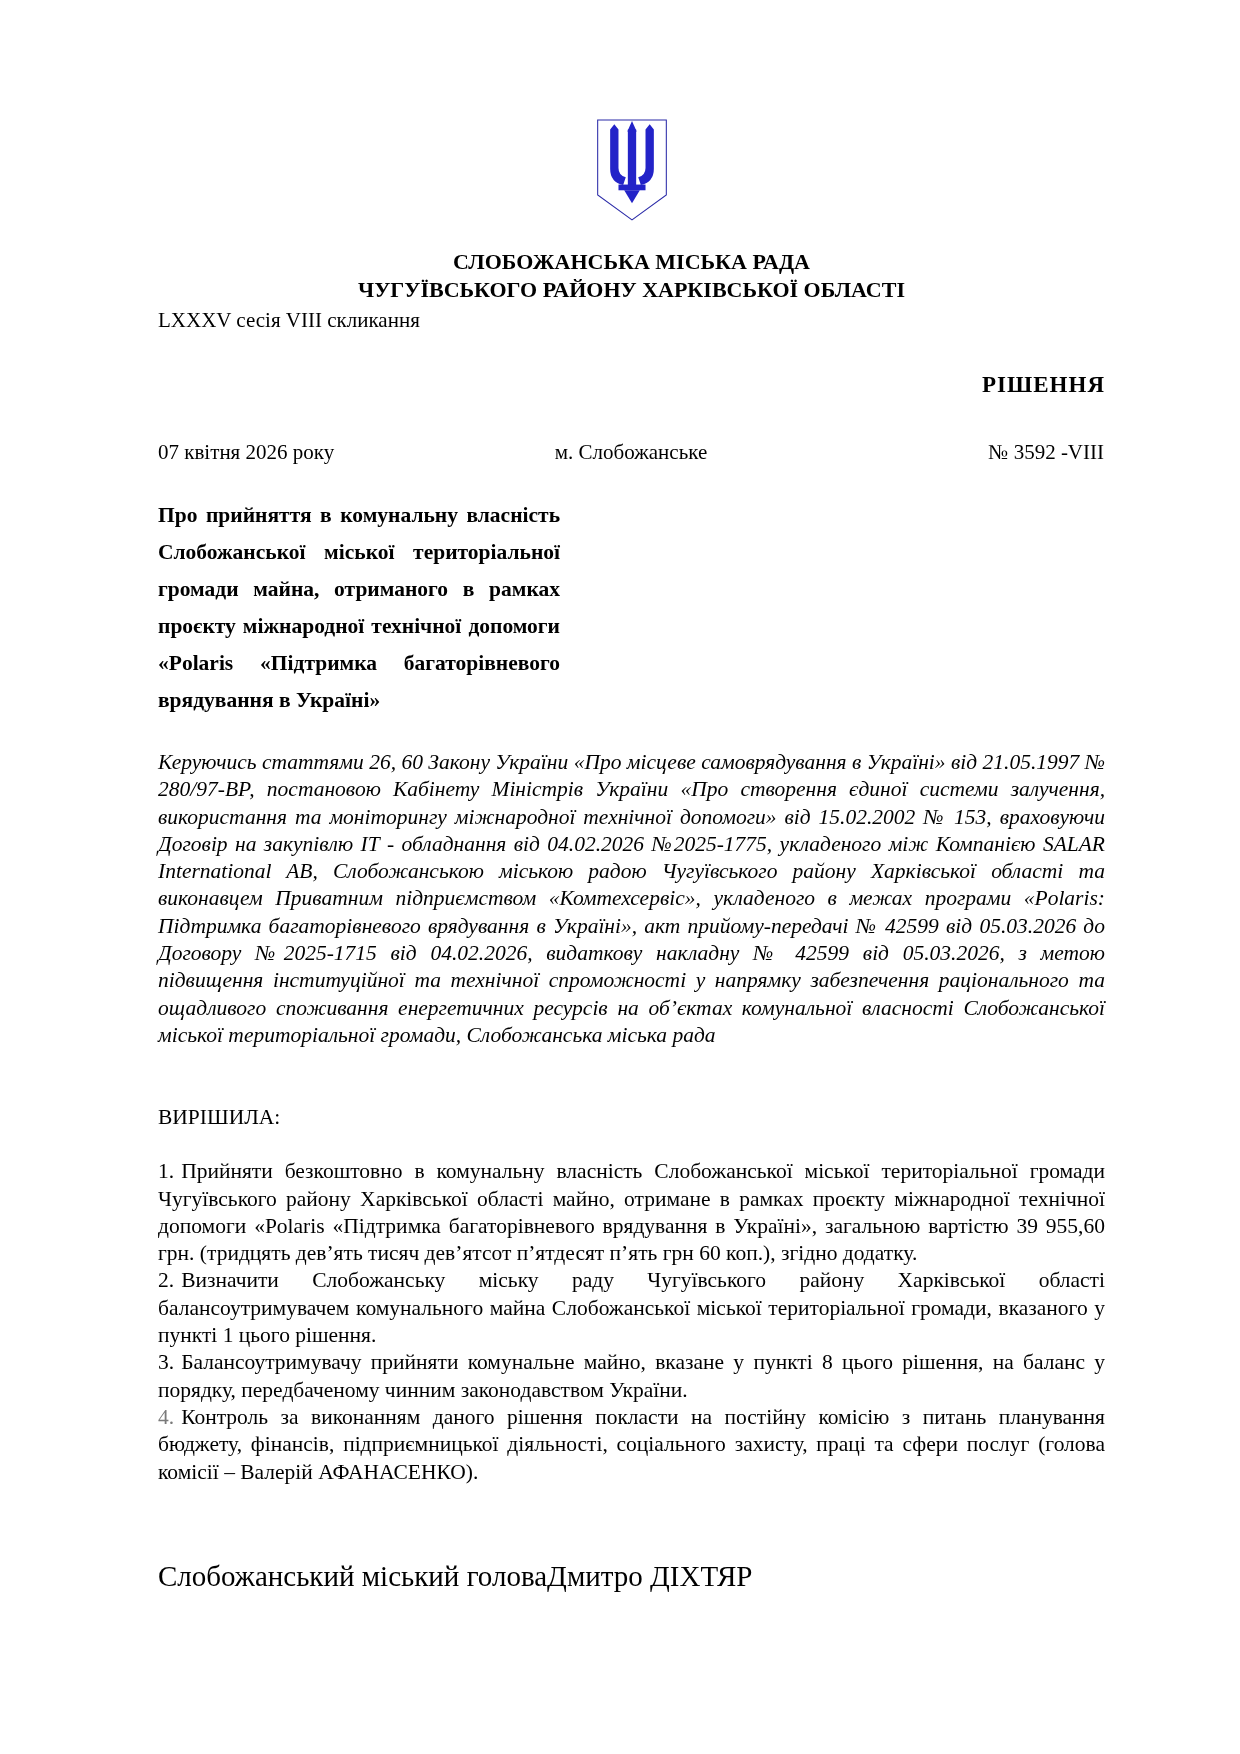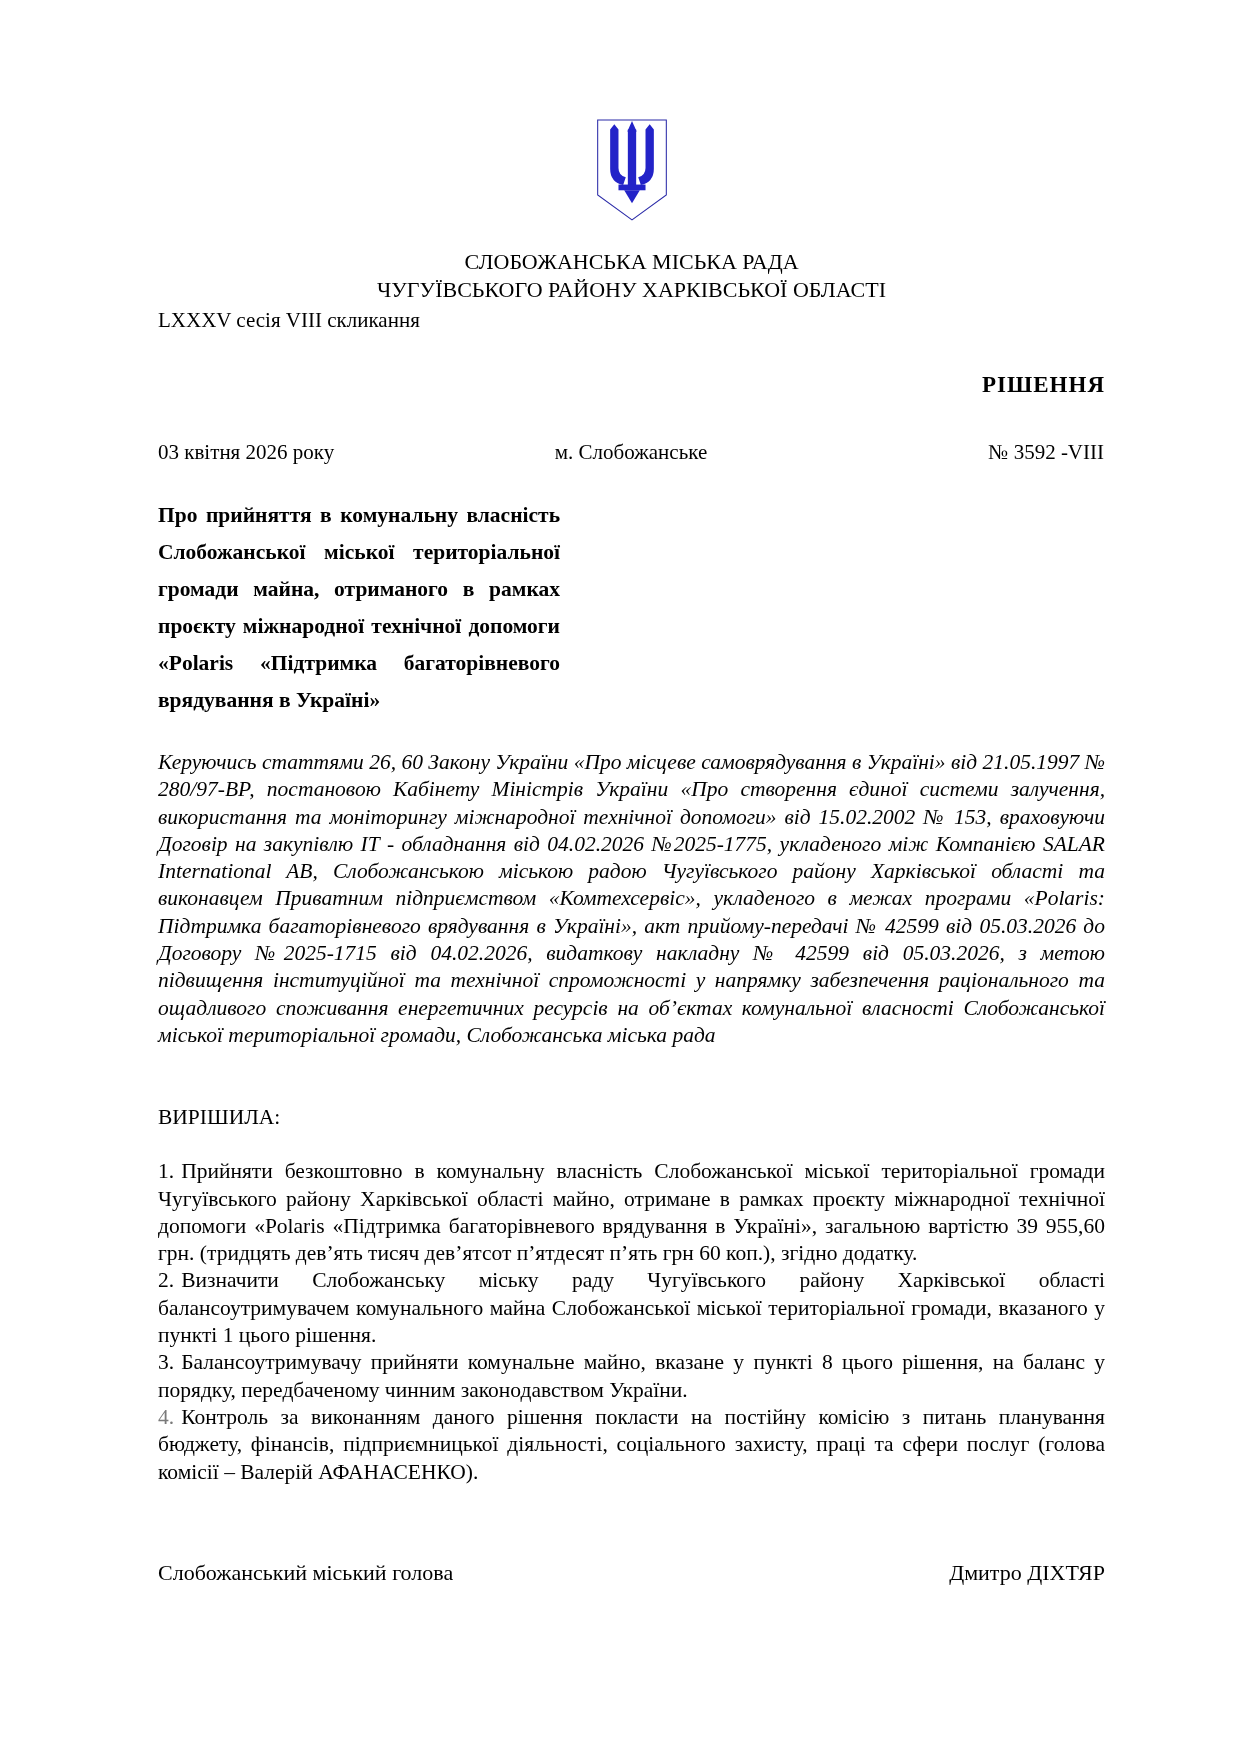--- a/index.html
+++ b/index.html
@@ -23,21 +23,21 @@
   .emblem-wrap {
     text-align: center;
     margin-bottom: 22px;
   }
   .emblem-wrap svg {
     width: 74px;
     height: 104px;
   }
   .org-line {
     text-align: center;
-    font-weight: normal;
+    font-weight: bold;
     font-size: 22px;
     line-height: 28px;
   }
   .session-line {
     font-size: 21px;
     line-height: 27px;
     margin-top: 3px;
   }
   .doc-type {
     text-align: right;
@@ -80,23 +80,22 @@
     margin: 0;
     font-size: 21.5px;
     line-height: 27.3px;
     text-align: justify;
   }
   .item-num {
     margin-right: 7px;
   }
   .signature-row {
     display: flex;
-    justify-content: space-between;
     margin-top: 74px;
-    font-size: 22px;
+    font-size: 29px;
   }
   .tryzub-fill   { fill: var(--emblem-color, #2323c8); }
   .shield-stroke { stroke: var(--emblem-outline, #2a2aa8); fill: none; stroke-width: 2; }
 </style>
 </head>
 <body>
 
 <div class="page">
 
   <div class="emblem-wrap">
@@ -120,21 +119,21 @@
     </svg>
   </div>
 
   <div class="org-line">СЛОБОЖАНСЬКА МІСЬКА РАДА</div>
   <div class="org-line">ЧУГУЇВСЬКОГО РАЙОНУ ХАРКІВСЬКОЇ ОБЛАСТІ</div>
   <div class="session-line">LXXXV сесія VIII скликання</div>
 
   <div class="doc-type">РІШЕННЯ</div>
 
   <div class="meta-row">
-    <span class="m-left">03 квітня 2026 року</span>
+    <span class="m-left">07 квітня 2026 року</span>
     <span class="m-center">м. Слобожанське</span>
     <span class="m-right">№ 3592 -VIII</span>
   </div>
 
   <div class="subject">Про прийняття в комунальну власність Слобожанської міської територіальної громади майна, отриманого в рамках проєкту міжнародної технічної допомоги «Polaris «Підтримка багаторівневого врядування в Україні»</div>
 
   <div class="preamble">Керуючись статтями 26, 60 Закону України «Про місцеве самоврядування в Україні» від 21.05.1997 № 280/97-ВР, постановою Кабінету Міністрів України «Про створення єдиної системи залучення, використання та моніторингу міжнародної технічної допомоги» від 15.02.2002 № 153, враховуючи Договір на закупівлю ІТ - обладнання від 04.02.2026 №2025-1775, укладеного між Компанією SALAR International AB, Слобожанською міською радою Чугуївського району Харківської області та виконавцем Приватним підприємством «Комтехсервіс», укладеного в межах програми «Polaris: Підтримка багаторівневого врядування в Україні», акт прийому-передачі № 42599 від 05.03.2026 до Договору №2025-1715 від 04.02.2026, видаткову накладну № 42599 від 05.03.2026, з метою підвищення інституційної та технічної спроможності у напрямку забезпечення раціонального та ощадливого споживання енергетичних ресурсів на об’єктах комунальної власності Слобожанської міської територіальної громади, Слобожанська міська рада</div>
 
   <div class="resolved">ВИРІШИЛА:</div>
 

